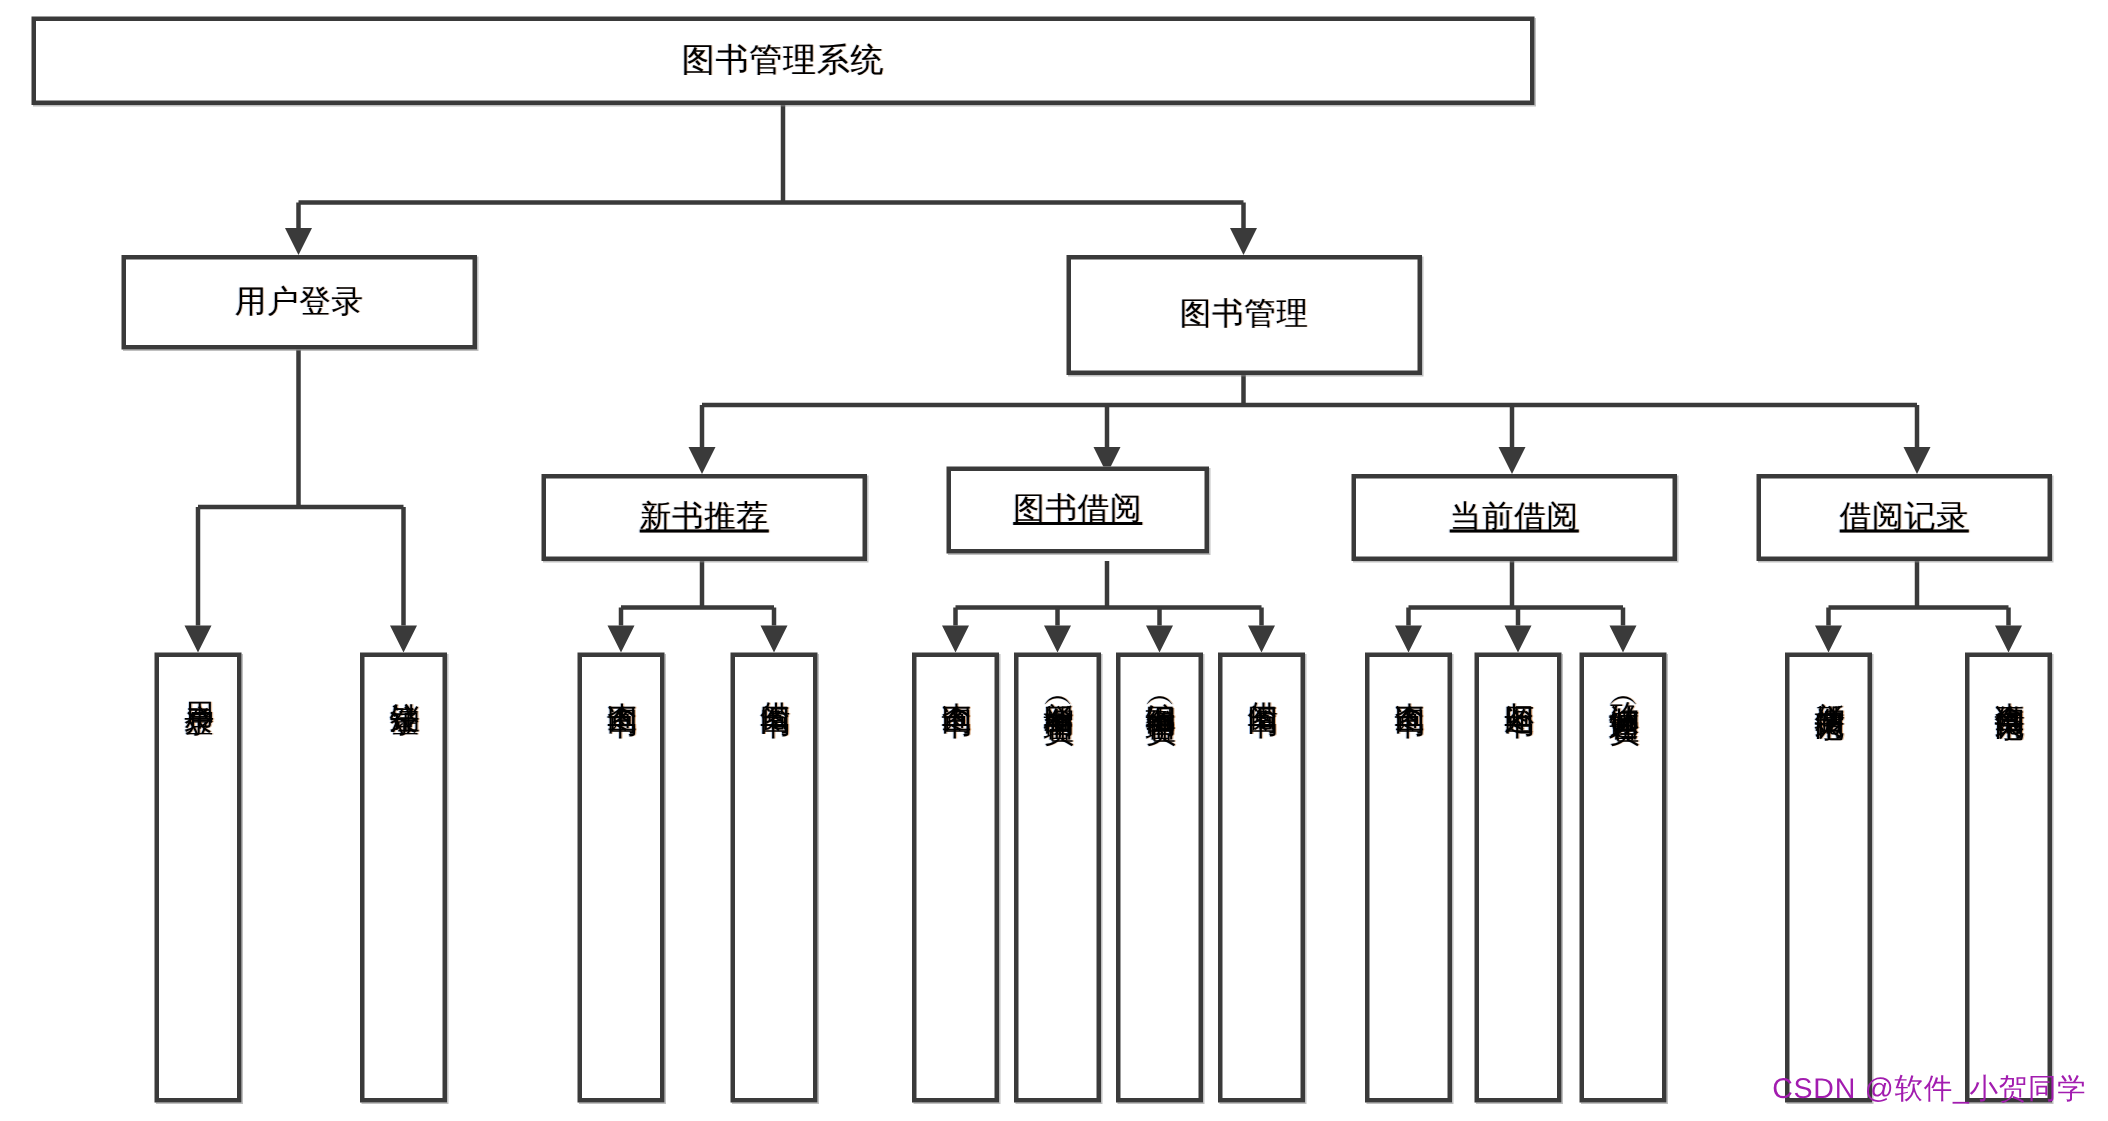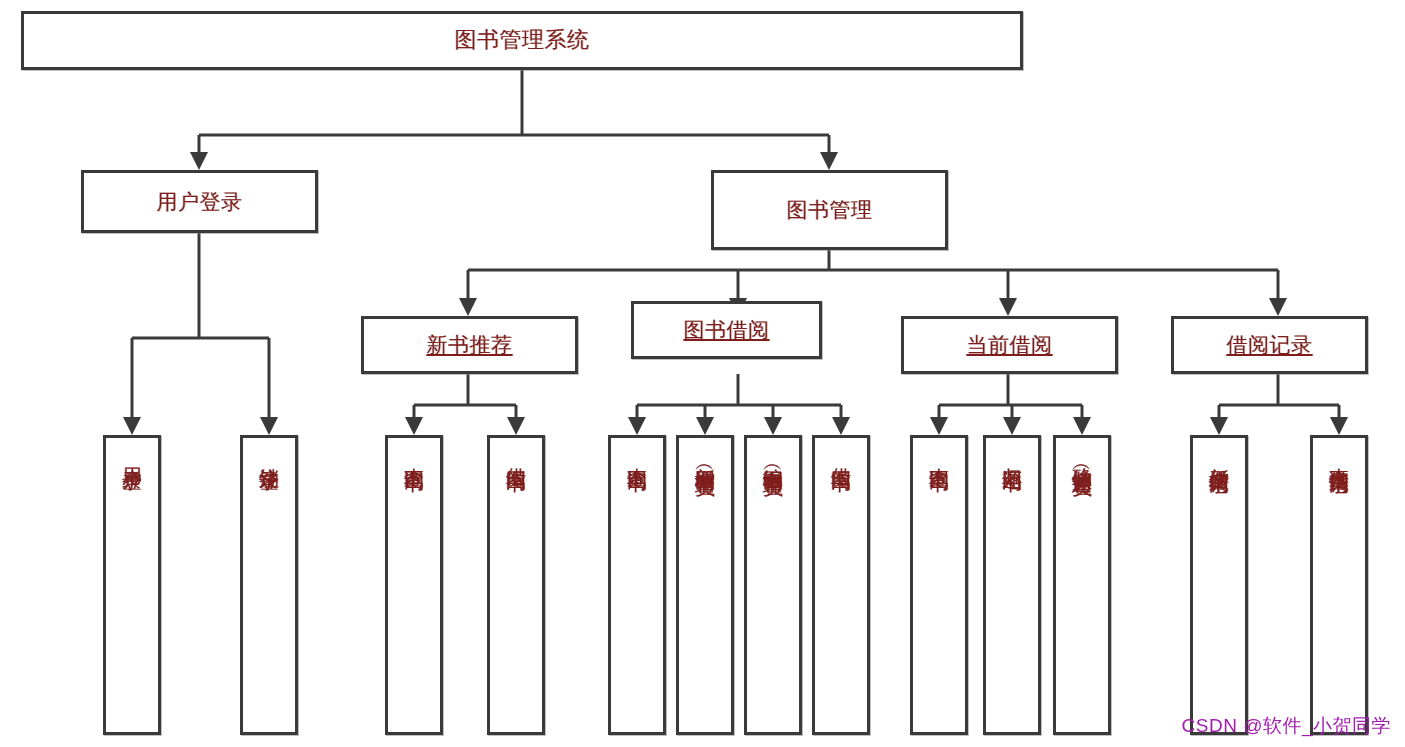--- a/index.html
+++ b/index.html
@@ -16,21 +16,21 @@
     background:#ffffff;
     border:3px solid #3a3a3a;
     display:flex;
     align-items:center;
     justify-content:center;
     box-shadow:1px 1px 0 rgba(140,140,140,.55);
   }
   .node .lbl{
     font-size:21px;
     line-height:1.12;
-    color:#7f1d1d;
+    color:#000000;
     letter-spacing:.5px;
     white-space:nowrap;
     text-shadow:0.7px 0 0 rgba(190,120,60,.45), -0.7px 0 0 rgba(110,150,205,.40);
   }
   .node.root .lbl{font-size:22px;}
   .node.lvl1 .lbl{font-size:21px;}
   .node.lvl2 .lbl{font-size:21px;text-decoration:underline;}
 
   
   .node.leaf{
@@ -137,21 +137,21 @@
   <div class="node lvl1" style="left:81px;top:170px;width:237px;height:63px;">
     <span class="lbl">用户登录</span>
   </div>
   <div class="node lvl1" style="left:711px;top:170px;width:237px;height:80px;">
     <span class="lbl">图书管理</span>
   </div>
 
   <div class="node lvl2" style="left:361px;top:316px;width:217px;height:58px;">
     <span class="lbl">新书推荐</span>
   </div>
-  <div class="node lvl2" style="left:631px;top:301px;width:191px;height:58px;">
+  <div class="node lvl2" style="left:631px;top:311px;width:175px;height:58px;">
     <span class="lbl">图书借阅</span>
   </div>
   <div class="node lvl2" style="left:901px;top:316px;width:217px;height:58px;">
     <span class="lbl">当前借阅</span>
   </div>
   <div class="node lvl2" style="left:1171px;top:316px;width:197px;height:58px;">
     <span class="lbl">借阅记录</span>
   </div>
 
   <div class="node leaf" style="left:103px;top:435px;width:58px;height:300px;">

